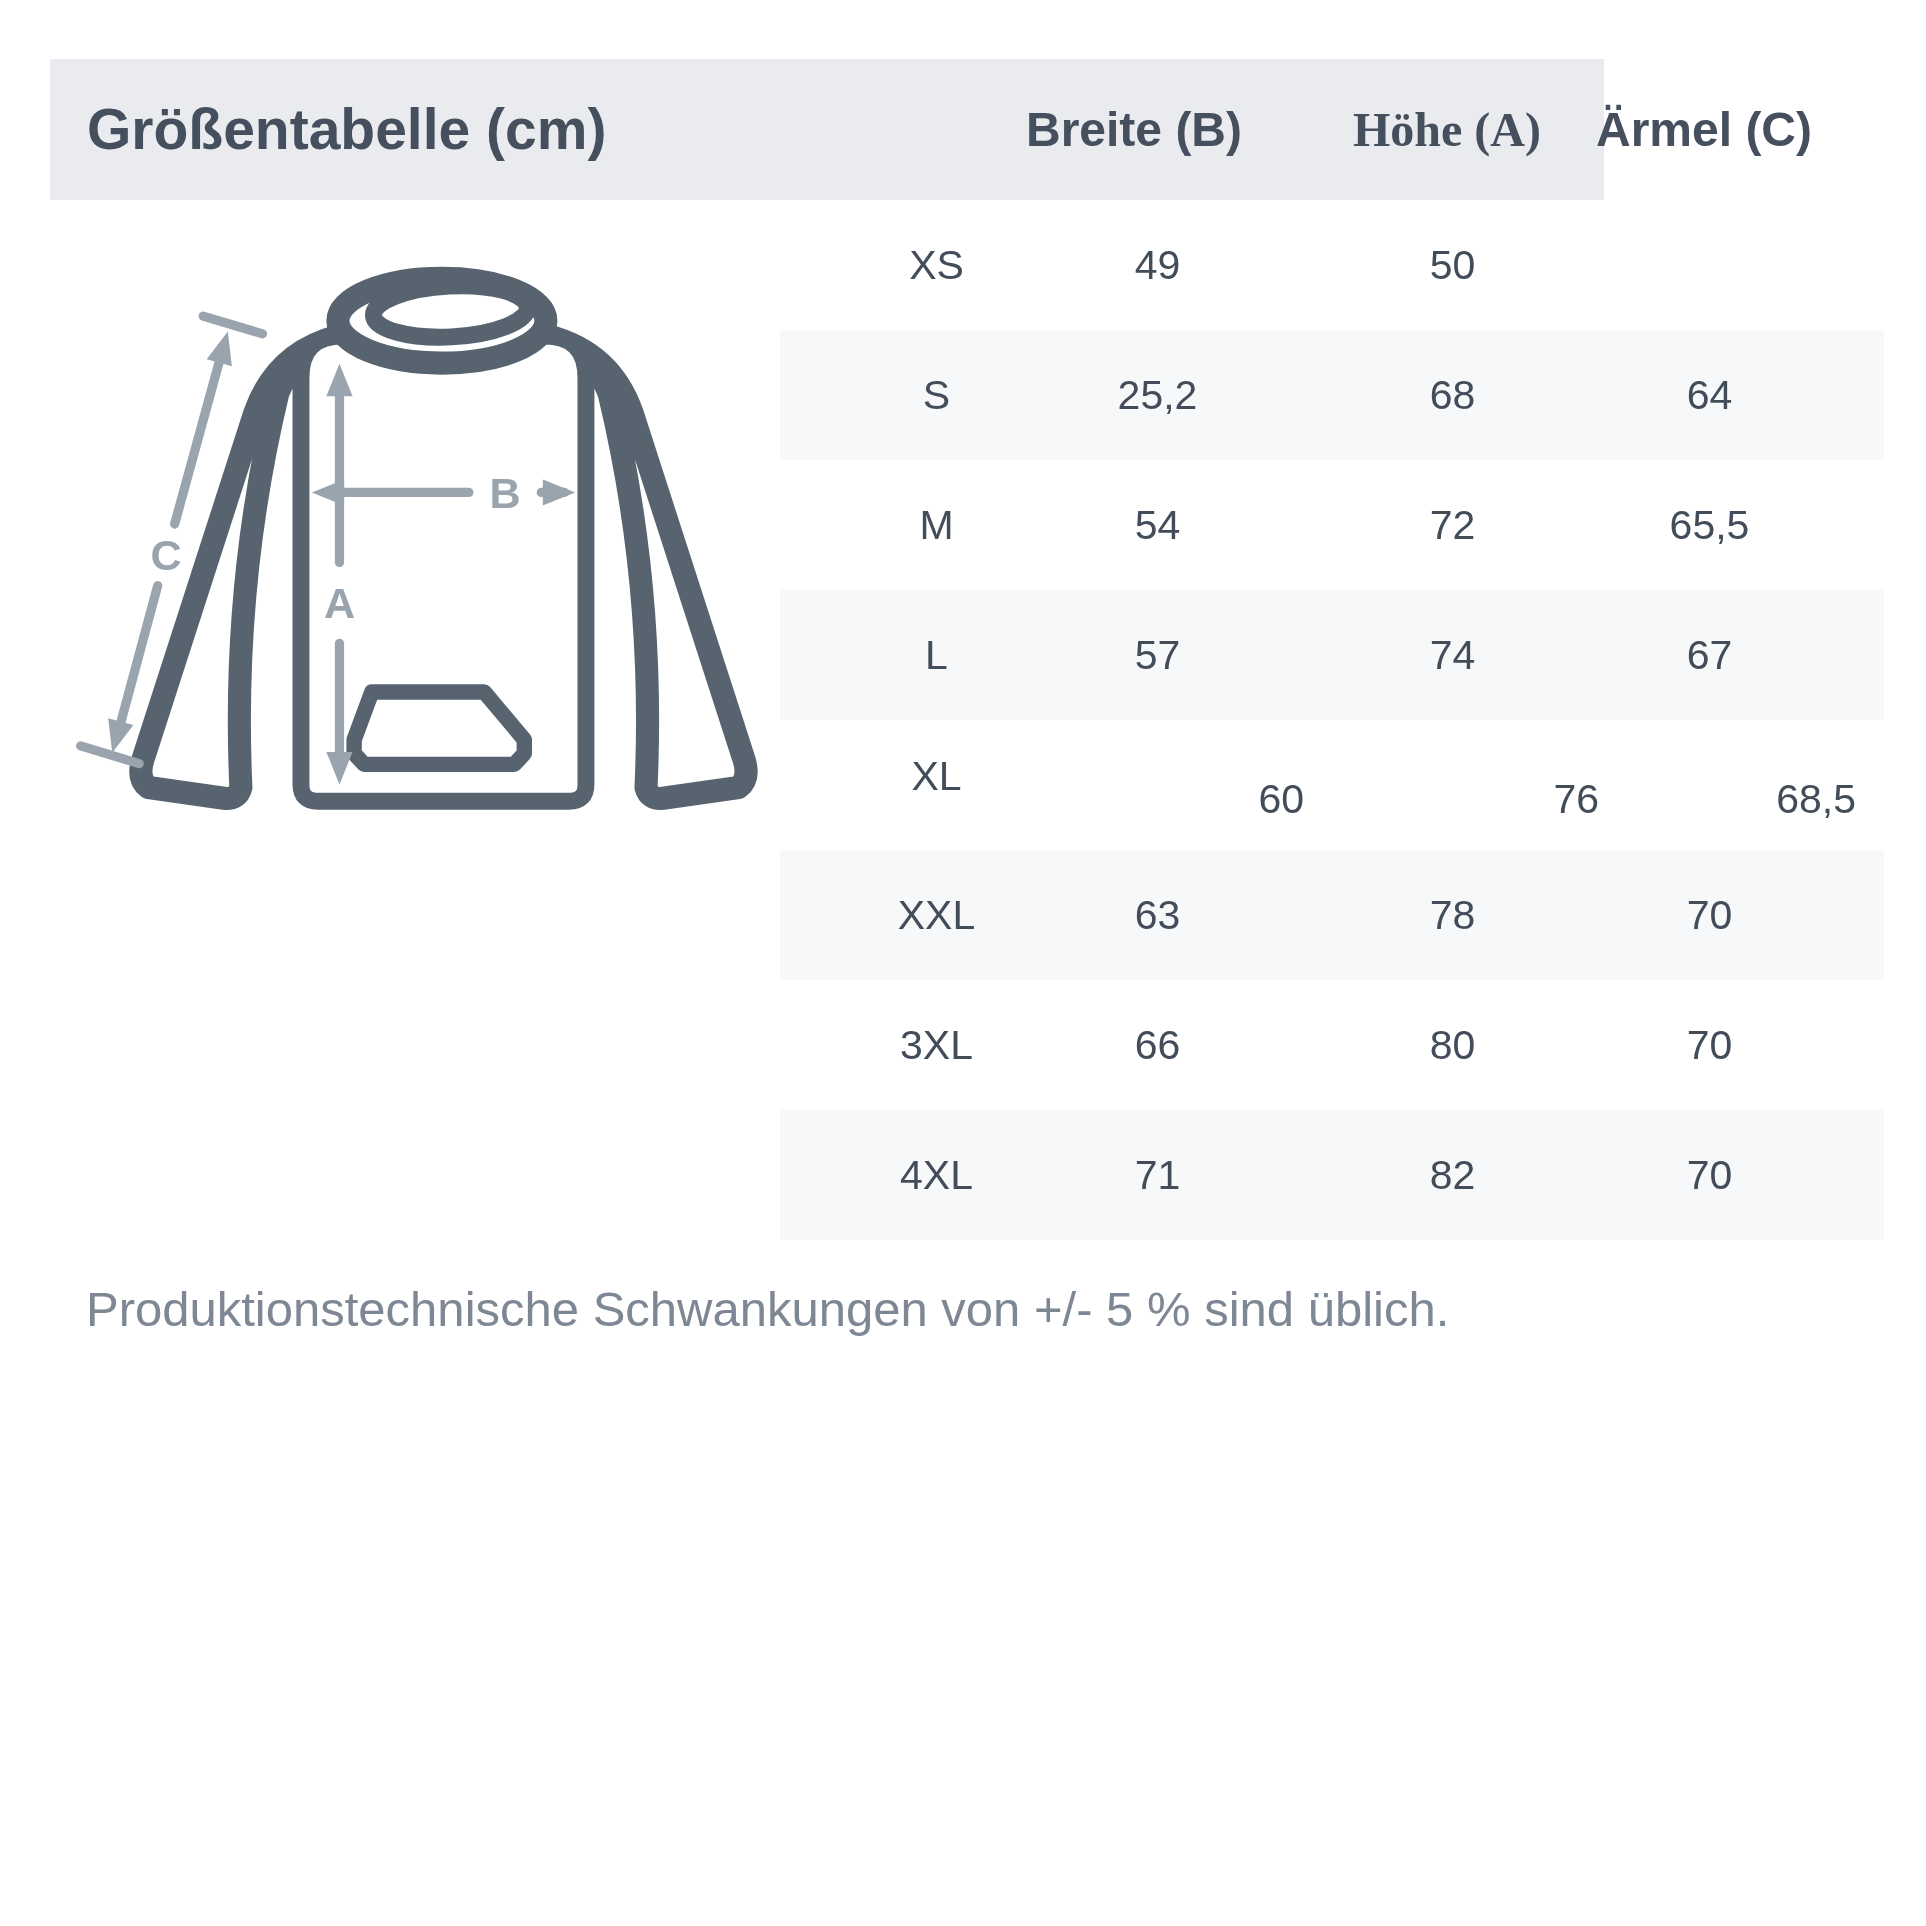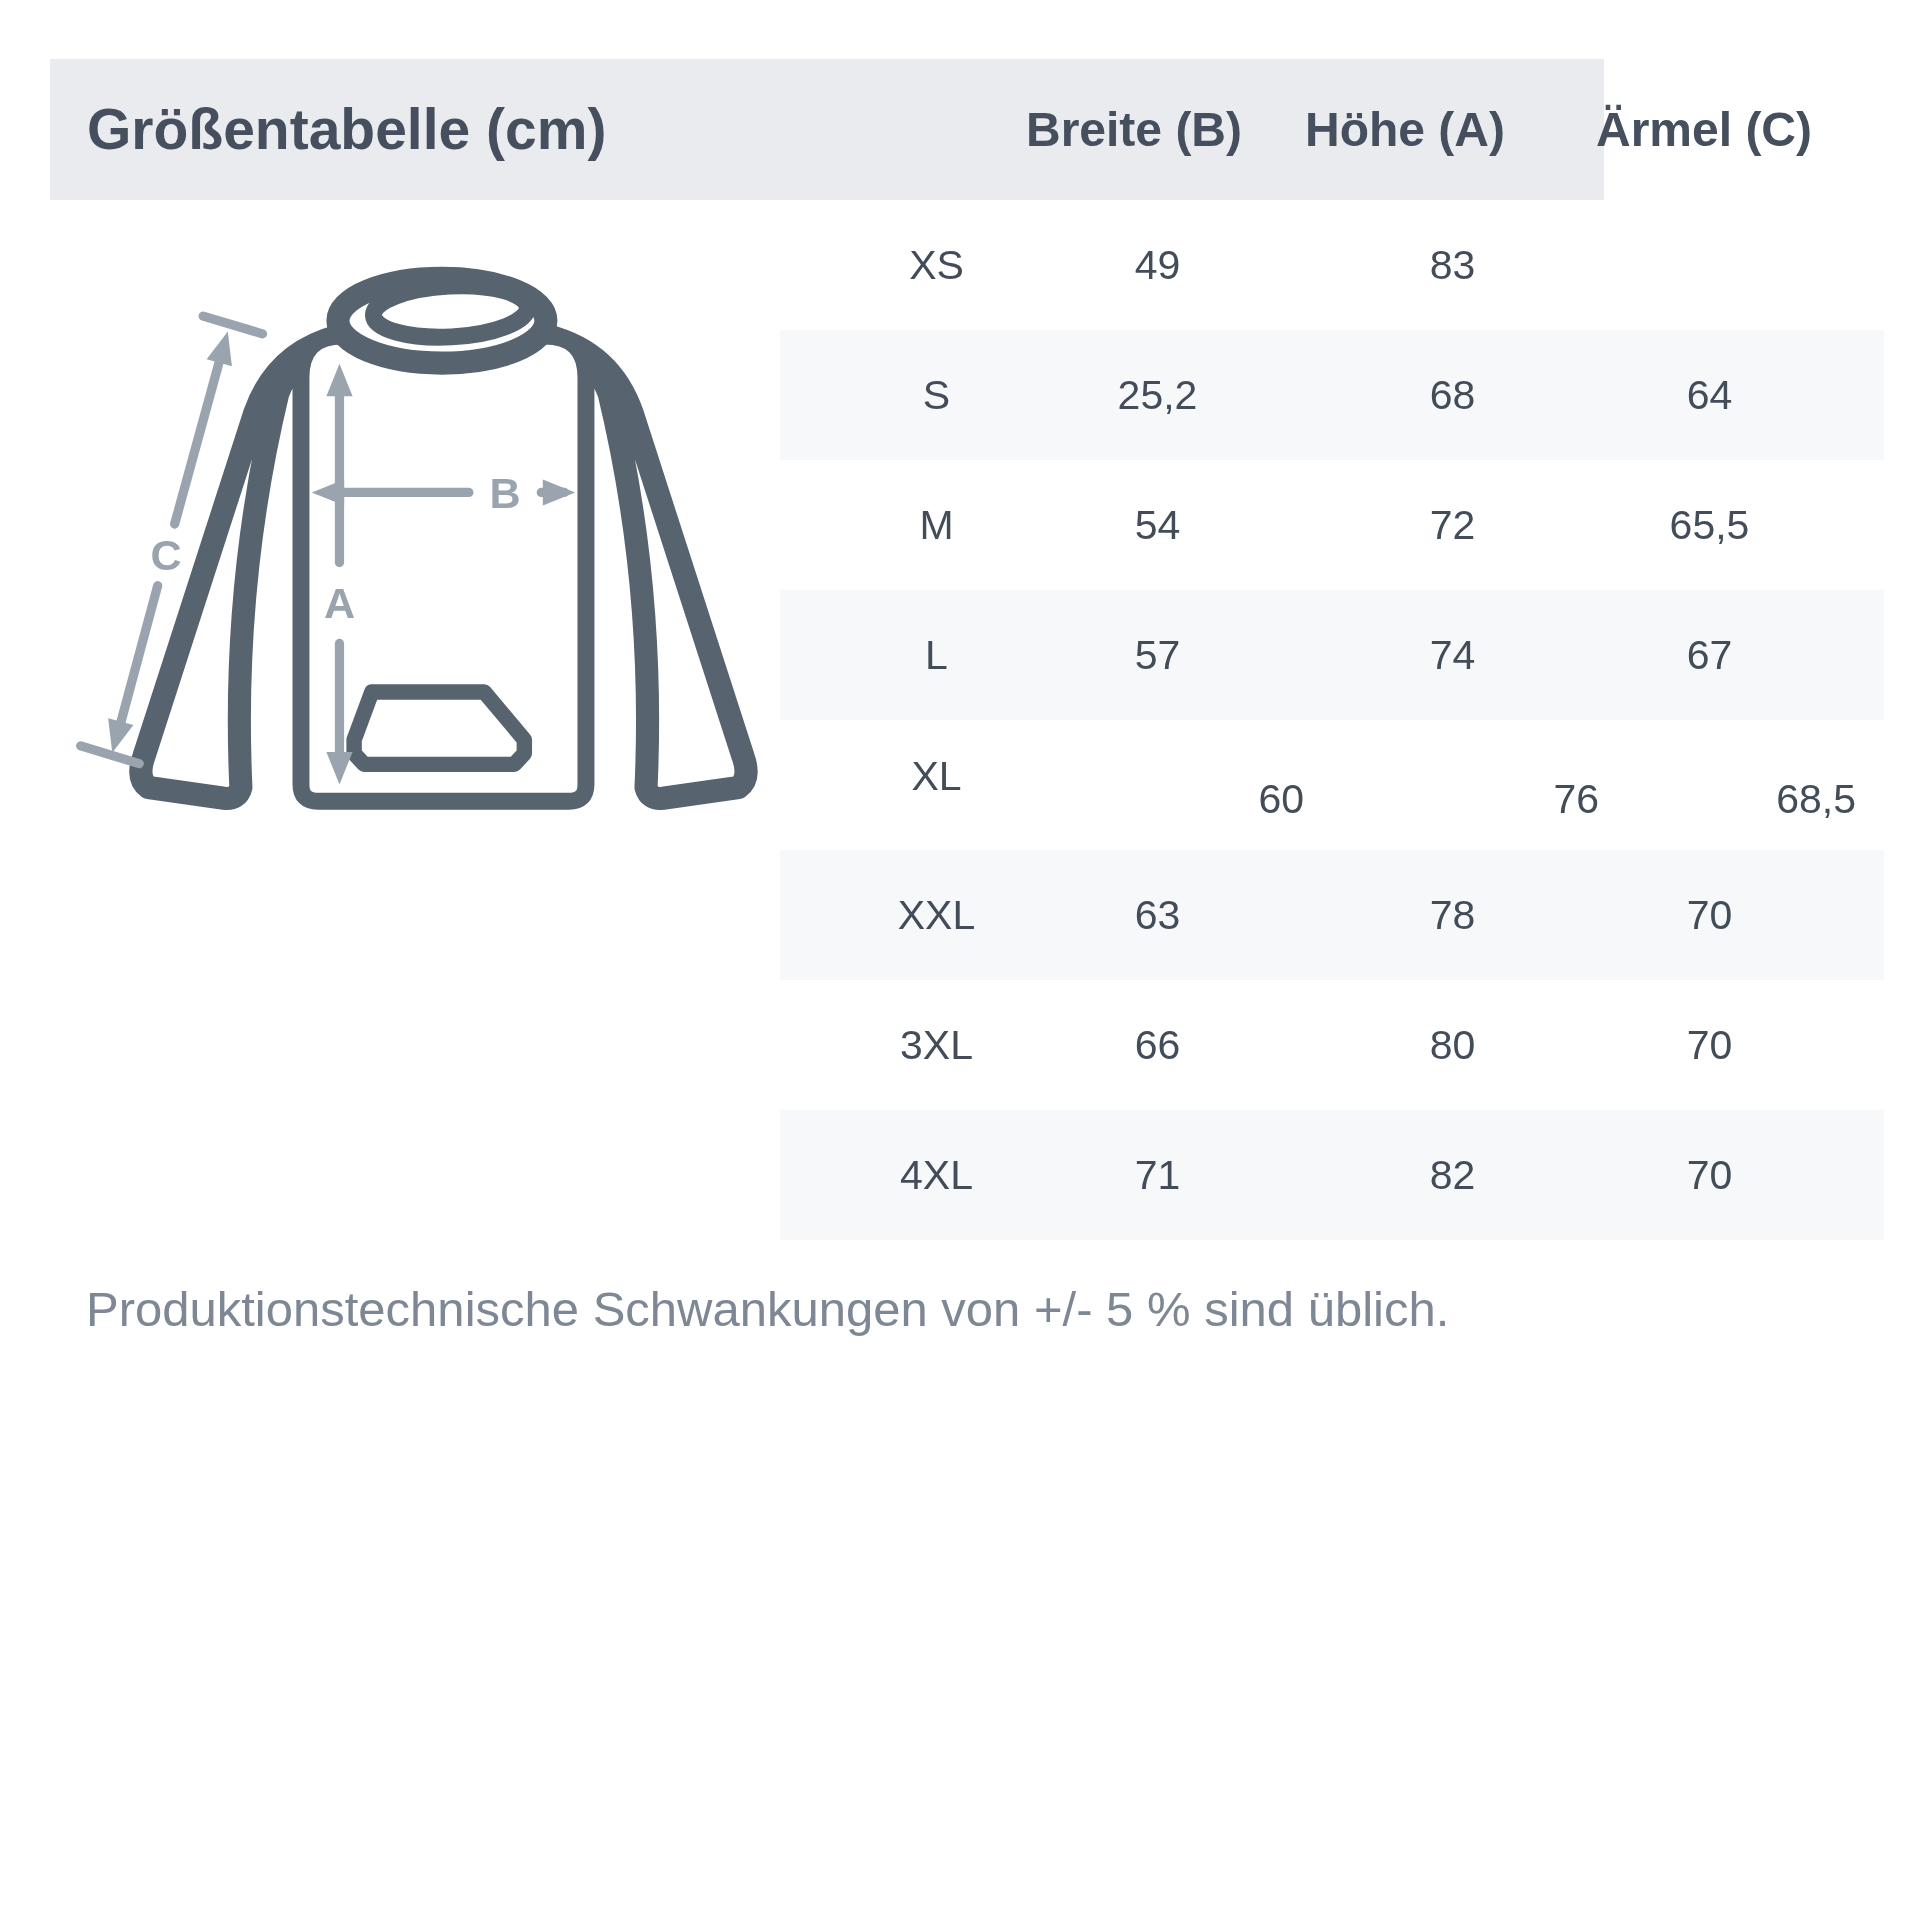--- a/index.html
+++ b/index.html
@@ -14,21 +14,21 @@
   }
   .chart-title{
     position:absolute;left:37px;top:0;height:141px;line-height:141px;
     font-size:57px;font-weight:bold;color:#454f5d;white-space:nowrap;
   }
   .col-header{
     position:absolute;top:0;height:141px;line-height:141px;width:324px;
     text-align:center;font-size:48px;font-weight:bold;color:#454f5d;white-space:nowrap;
   }
   .col-header.c1{left:922px;}
-  .col-header.c2{left:1193px;}
+  .col-header.c2{left:1235px;font-family:Liberation Serif, serif;}
   .col-header.c3{left:1492px;}
   
   .rows{position:absolute;left:780px;top:200px;width:1104px;}
   .row{position:relative;height:130px;}
   .row.striped{background:#f6f8fa;}
   .cell{
     position:absolute;top:0;height:130px;line-height:130px;width:293px;
     text-align:center;font-size:41px;color:#434d5a;white-space:nowrap;
   }
   .cell.size{left:10px;}
@@ -99,21 +99,21 @@
       <path class="dim-head" d="M284,349 l42,-17 l0,34 Z"></path>
       <path class="dim-head" d="M626,349 l-42,-17 l0,34 Z"></path>
       <text class="dim-label" x="535" y="369">B</text>
     </g>
   </svg>
 
   <div class="rows" id="rows">
       <div class="row">
         <div class="cell size">XS</div>
         <div class="cell v1 num">49</div>
-        <div class="cell v2 num">83</div>
+        <div class="cell v2 num">50</div>
       </div>
       <div class="row striped">
         <div class="cell size">S</div>
         <div class="cell v1 num">25,2</div>
         <div class="cell v2 num">68</div>
         <div class="cell v3 num">64</div>
       </div>
       <div class="row">
         <div class="cell size">M</div>
         <div class="cell v1 num">54</div>

